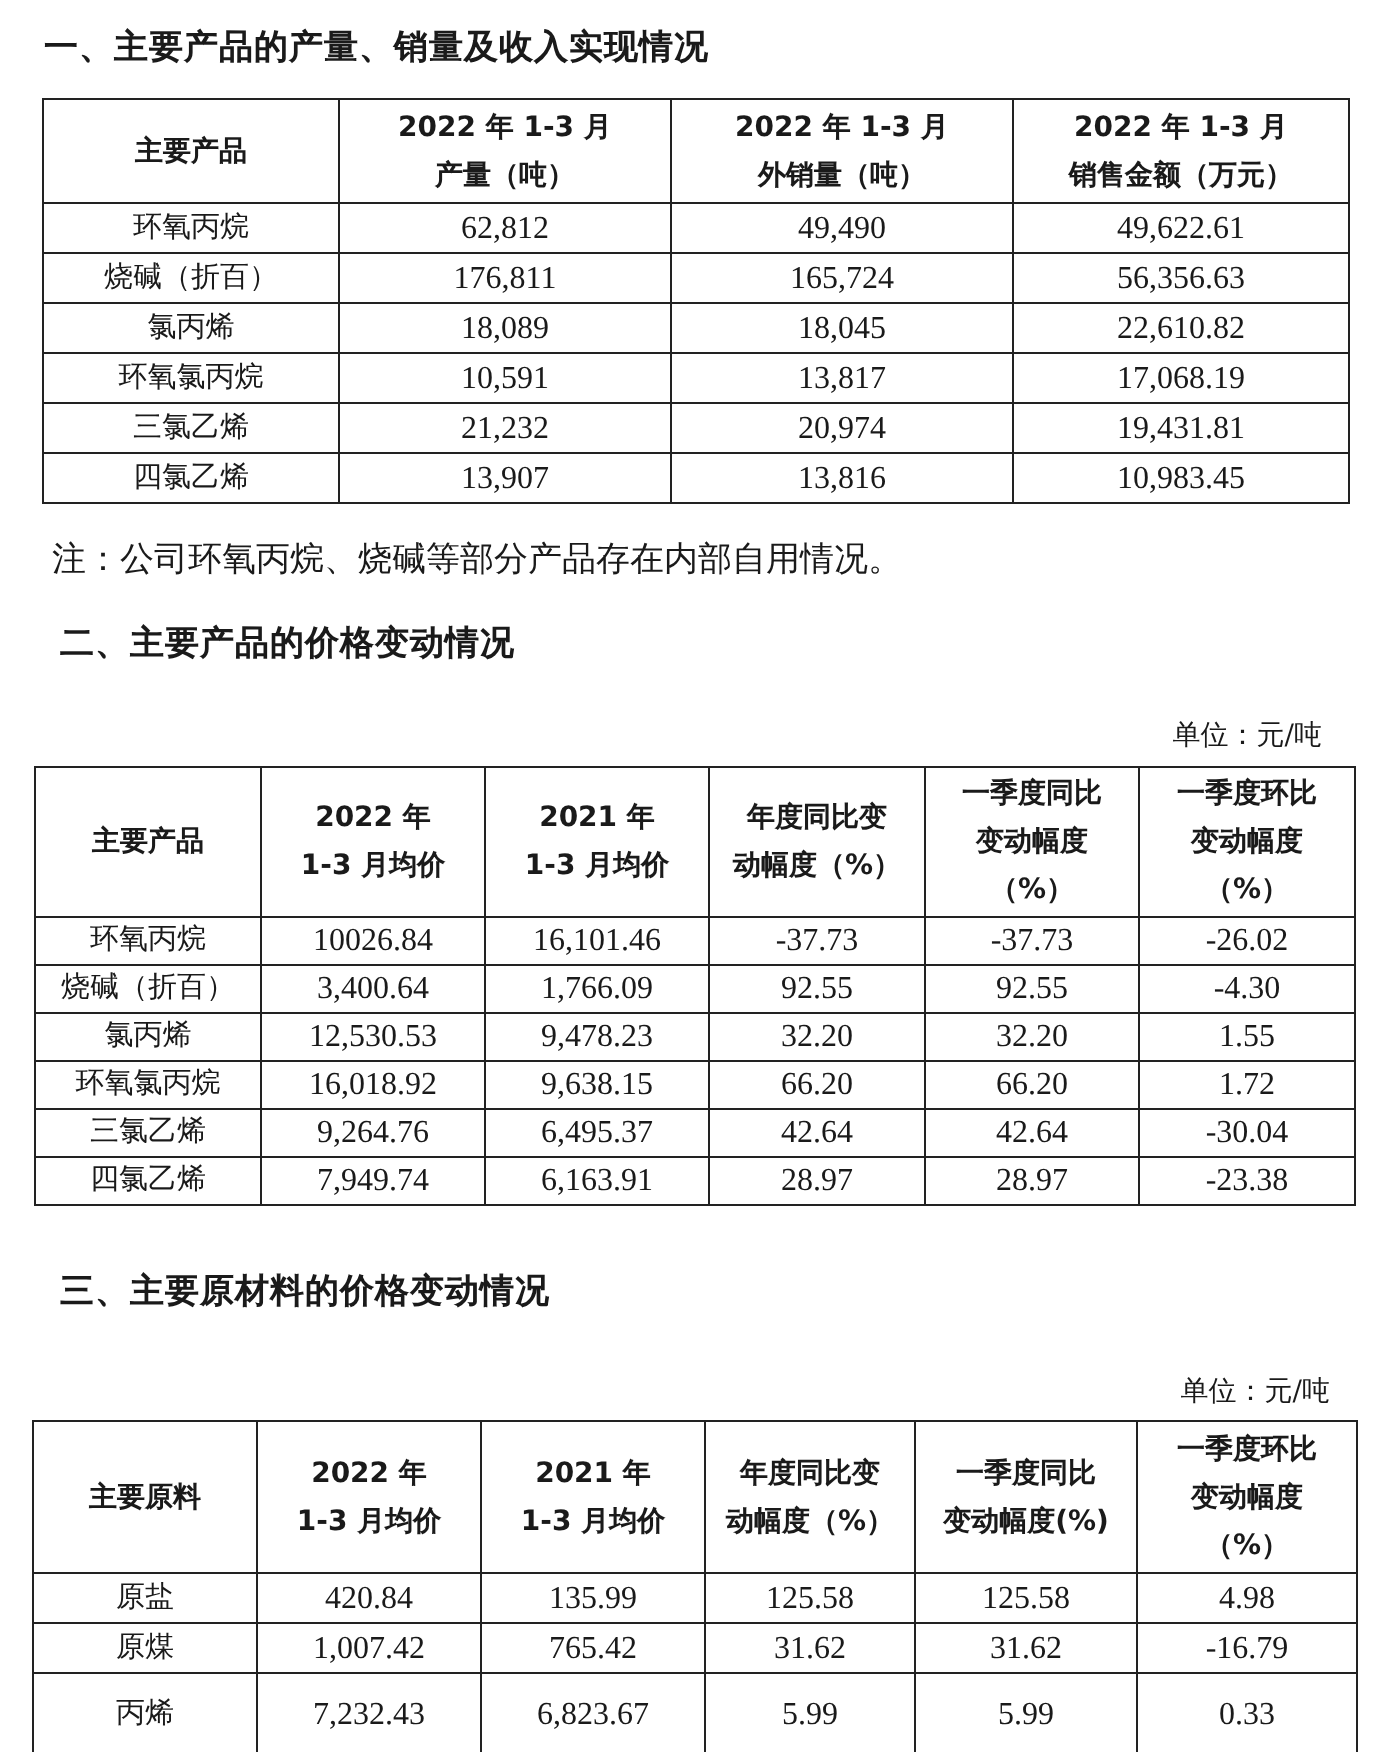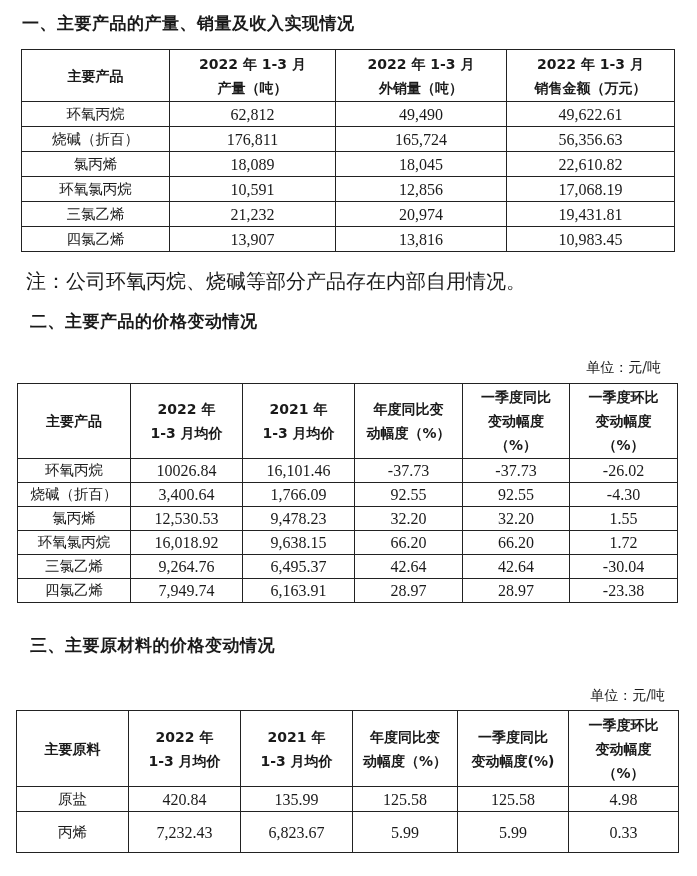--- a/index.html
+++ b/index.html
@@ -1,20 +1,20 @@
 <!DOCTYPE html>
 <html><head>
 <meta charset="utf-8">
 <style>
   html, body { margin:0; padding:0; background:#fff; }
   body { width:697px; height:876px; position:relative; overflow:hidden;
          font-family:"DejaVu Serif","Liberation Serif",serif; color:#1a1a1a; }
   .abs { position:absolute; }
   .h1 { font-family:"DejaVu Sans","Liberation Sans",sans-serif; font-weight:bold; font-size:17px; letter-spacing:0.5px; }
-  .note { font-size:20px; }
+  .note { font-size:17px; }
   .unit { font-size:14px; }
   table { position:absolute; border-collapse:collapse; table-layout:fixed; }
   td, th { border:1.5px solid #222; text-align:center; vertical-align:middle; padding:0; font-size:14.5px; font-weight:normal; line-height:23px; }
   th { font-family:"DejaVu Sans","Liberation Sans",sans-serif; font-weight:bold; font-size:14px; line-height:24px; }
   td.num { font-family:"Liberation Serif","DejaVu Serif",serif; font-size:16px; }
   .hline { display:block; }
 </style>
 </head>
 <body>
 
@@ -59,21 +59,21 @@
       </tr>
       <tr style="height: 25px;">
         <td>氯丙烯</td>
         <td class="num">18,089</td>
         <td class="num">18,045</td>
         <td class="num">22,610.82</td>
       </tr>
       <tr style="height: 25px;">
         <td>环氧氯丙烷</td>
         <td class="num">10,591</td>
-        <td class="num">12,856</td>
+        <td class="num">13,817</td>
         <td class="num">17,068.19</td>
       </tr>
       <tr style="height: 25px;">
         <td>三氯乙烯</td>
         <td class="num">21,232</td>
         <td class="num">20,974</td>
         <td class="num">19,431.81</td>
       </tr>
       <tr style="height: 25px;">
         <td>四氯乙烯</td>
@@ -217,20 +217,28 @@
   </thead>
   <tbody id="t3body">
       <tr style="height: 25px; margin-top: 28px;">
         <td>原盐</td>
         <td class="num">420.84</td>
         <td class="num">135.99</td>
         <td class="num">125.58</td>
         <td class="num">125.58</td>
         <td class="num">4.98</td>
       </tr>
+      <tr style="height: 25px;">
+        <td>原煤</td>
+        <td class="num">1,007.42</td>
+        <td class="num">765.42</td>
+        <td class="num">31.62</td>
+        <td class="num">31.62</td>
+        <td class="num">-16.79</td>
+      </tr>
       <tr style="height: 41px;">
         <td>丙烯</td>
         <td class="num">7,232.43</td>
         <td class="num">6,823.67</td>
         <td class="num">5.99</td>
         <td class="num">5.99</td>
         <td class="num">0.33</td>
       </tr>
     </tbody>
 </table>

